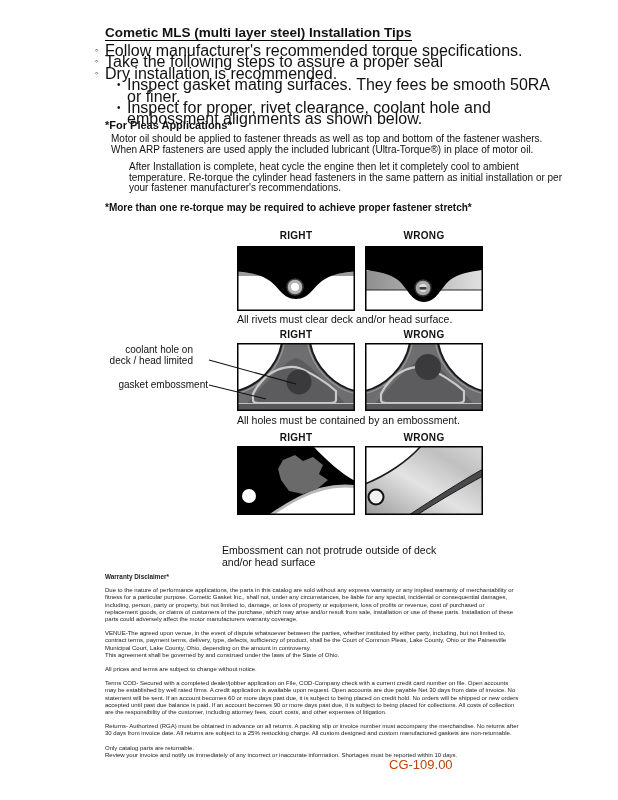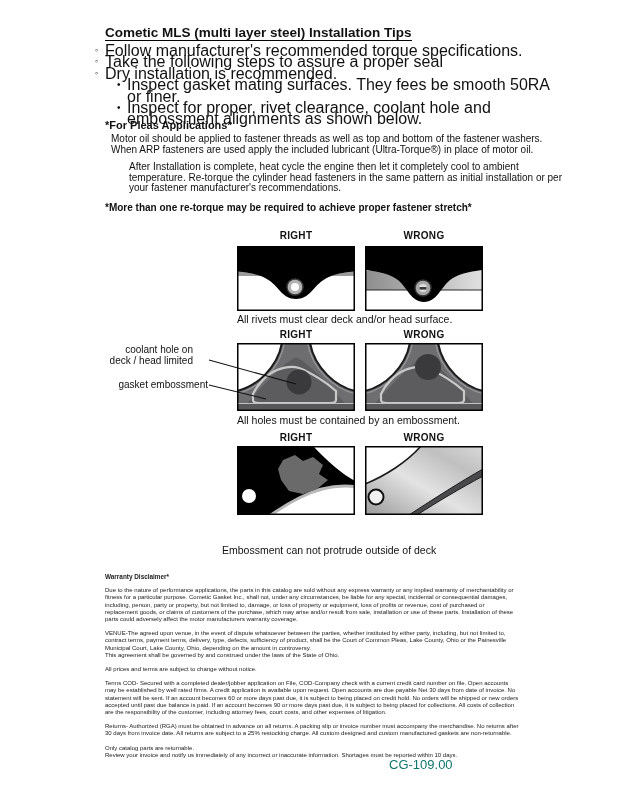--- a/index.html
+++ b/index.html
@@ -28,21 +28,21 @@
 
   .panel{position:absolute;width:118px;}
   .panel svg{display:block;}
 
   
   .disc{width:414px;font-size:6px;line-height:7.2px;color:#1a1a1a;}
   .disc .head{font-weight:bold;font-size:6.4px;margin-bottom:7px;}
   .disc p{margin:0 0 7px 0;}
   .disc p.tight{margin-bottom:0;}
 
-  .partnum{font-size:13px;color:#0f766e;}
+  .partnum{font-size:13px;color:#c2410c;}
 </style>
 </head>
 <body>
 
 <div class="page">
 
   <div class="abs" style="left:105px;top:23px;">
     <span class="title">Cometic MLS (multi layer steel) Installation Tips</span>
   </div>
 
@@ -173,20 +173,21 @@
         <rect width="118" height="69" fill="url(#g-r3w)"></rect>
         <path d="M0,0 L56,0 C42,16 20,30 0,38 Z" fill="#ffffff" stroke="#1a1a1a" stroke-width="1.6"></path>
         <path d="M44,69 C70,52 95,36 118,23 L118,30 C96,42 72,56 52,69 Z" fill="#4a4a4c" stroke="#1a1a1a" stroke-width="1"></path>
         <circle cx="11" cy="51" r="7.5" fill="#f2f2f2" stroke="#111" stroke-width="2"></circle>
         <rect x="0.75" y="0.75" width="116.5" height="67.5" fill="none" stroke="#000" stroke-width="1.5"></rect>
       </svg>
     </div>
 
     <div class="abs caption" style="left:222px;top:517px;width:260px;line-height:11.5px;margin-top:28px;">
       <div>Embossment can not protrude outside of deck</div>
+      <div>and/or head surface</div>
     </div>
   </div>
 
   <div class="abs disc" style="left:105px;top:573px;">
     <div class="head">Warranty Disclaimer*</div>
     <p>Due to the nature of performance applications, the parts in this catalog are sold without any express warranty or any implied warranty of merchantability or fitness for a particular purpose.  Cometic Gasket Inc., shall not, under any circumstances, be liable for any special, incidental or consequential damages, including, person, party or property, but not limited to, damage, or loss of property or equipment, loss of profits or revenue, cost of purchased or replacement goods, or claims of customers of the purchase, which may arise and/or result from sale, installation or use of these parts.  Installation of these parts could adversely affect the motor manufacturers warranty coverage.</p>
     <p class="tight">VENUE-The agreed upon venue, in the event of dispute whatsoever between the parties, whether instituted by either party, including, but not limited to, contract terms, payment terms, delivery, type, defects, sufficiency of product, shall be the Court of Common Pleas, Lake County, Ohio or the Painesville Municipal Court, Lake County, Ohio, depending on the amount in controversy.</p>
     <p>This agreement shall be governed by and construed under the laws of the State of Ohio.</p>
     <p>All prices and terms are subject to change without notice.</p>
     <p>Terms COD- Secured with a completed dealer/jobber application on File, COD-Company check with a current credit card number on file.  Open accounts may be established by well rated firms.  A credit application is available upon request.  Open accounts are due payable Net 30 days from date of invoice.  No statement will be sent.  If an account becomes 60 or more days past due, it is subject to being placed on credit hold.  No orders will be shipped or new orders accepted until past due balance is paid.  If an account becomes 90 or more days past due, it is subject to being placed for collections.  All costs of collection are the responsibility of the customer, including attorney fees, court costs, and other expenses of litigation.</p>

